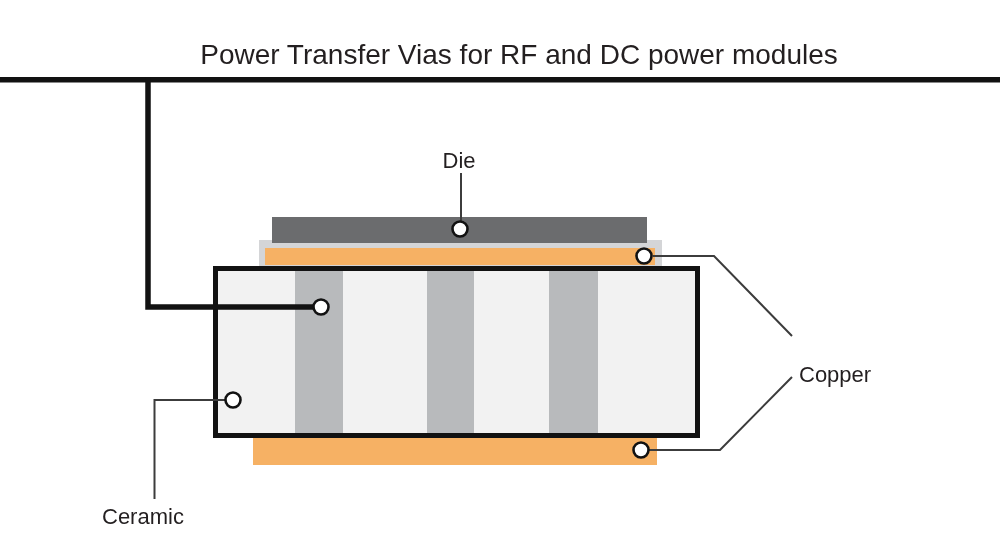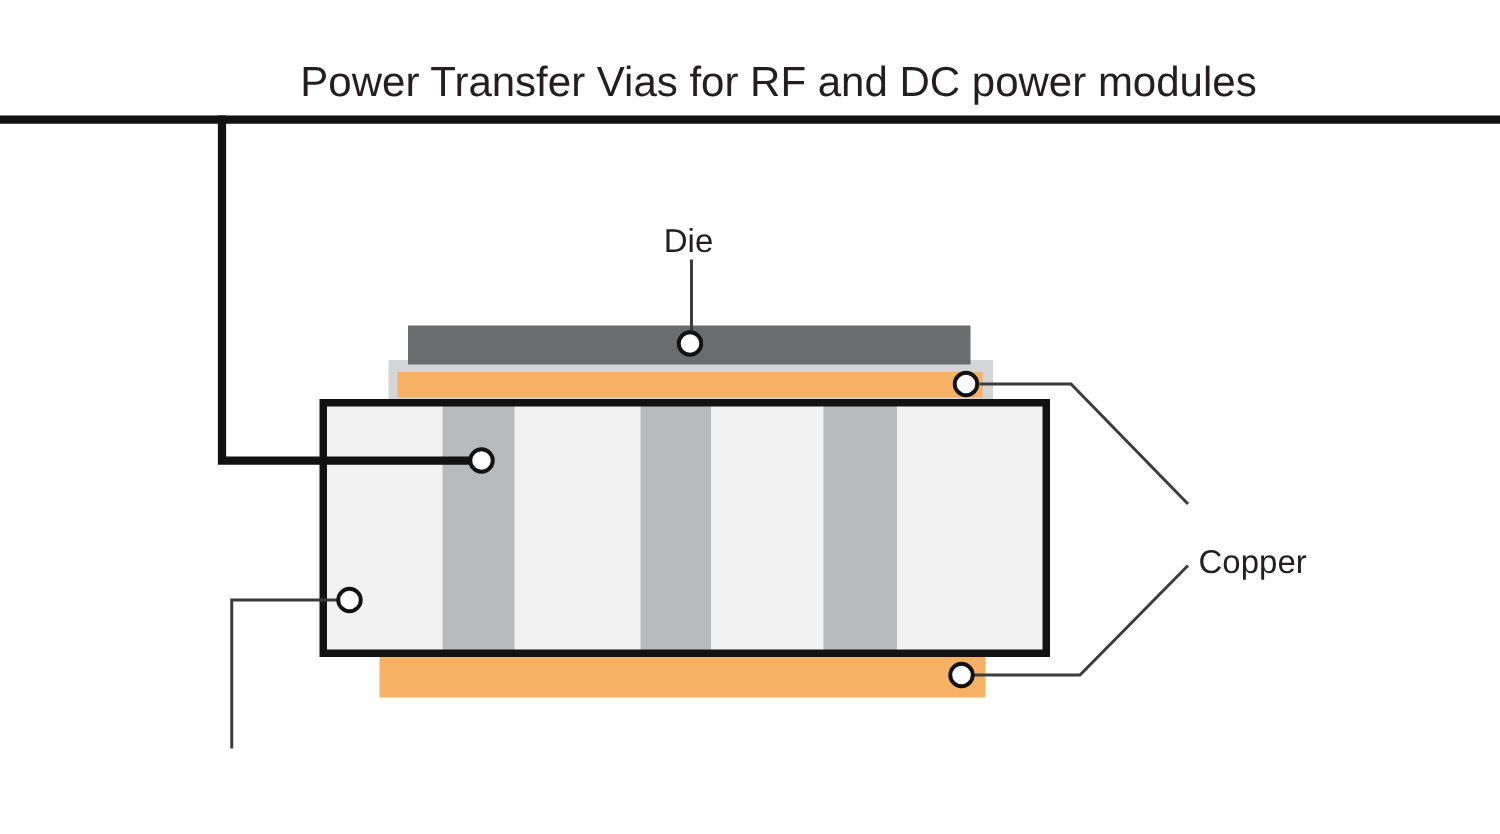--- a/index.html
+++ b/index.html
@@ -74,14 +74,15 @@
     <circle cx="641" cy="450" r="7.5" fill="#ffffff" stroke-width="2.6" stroke="#121212"></circle>
     <circle cx="233" cy="400" r="7.5" fill="#ffffff" stroke-width="2.6" stroke="#121212"></circle>
   </svg>
 
   <div class="title">Power Transfer Vias for RF and DC power modules</div>
 
   <div class="label die-label">Die</div>
 
   <div class="label copper-label">Copper</div>
 
+  <div class="label ceramic-label">Ceramic</div>
 
 </div>
 
 </body></html>

